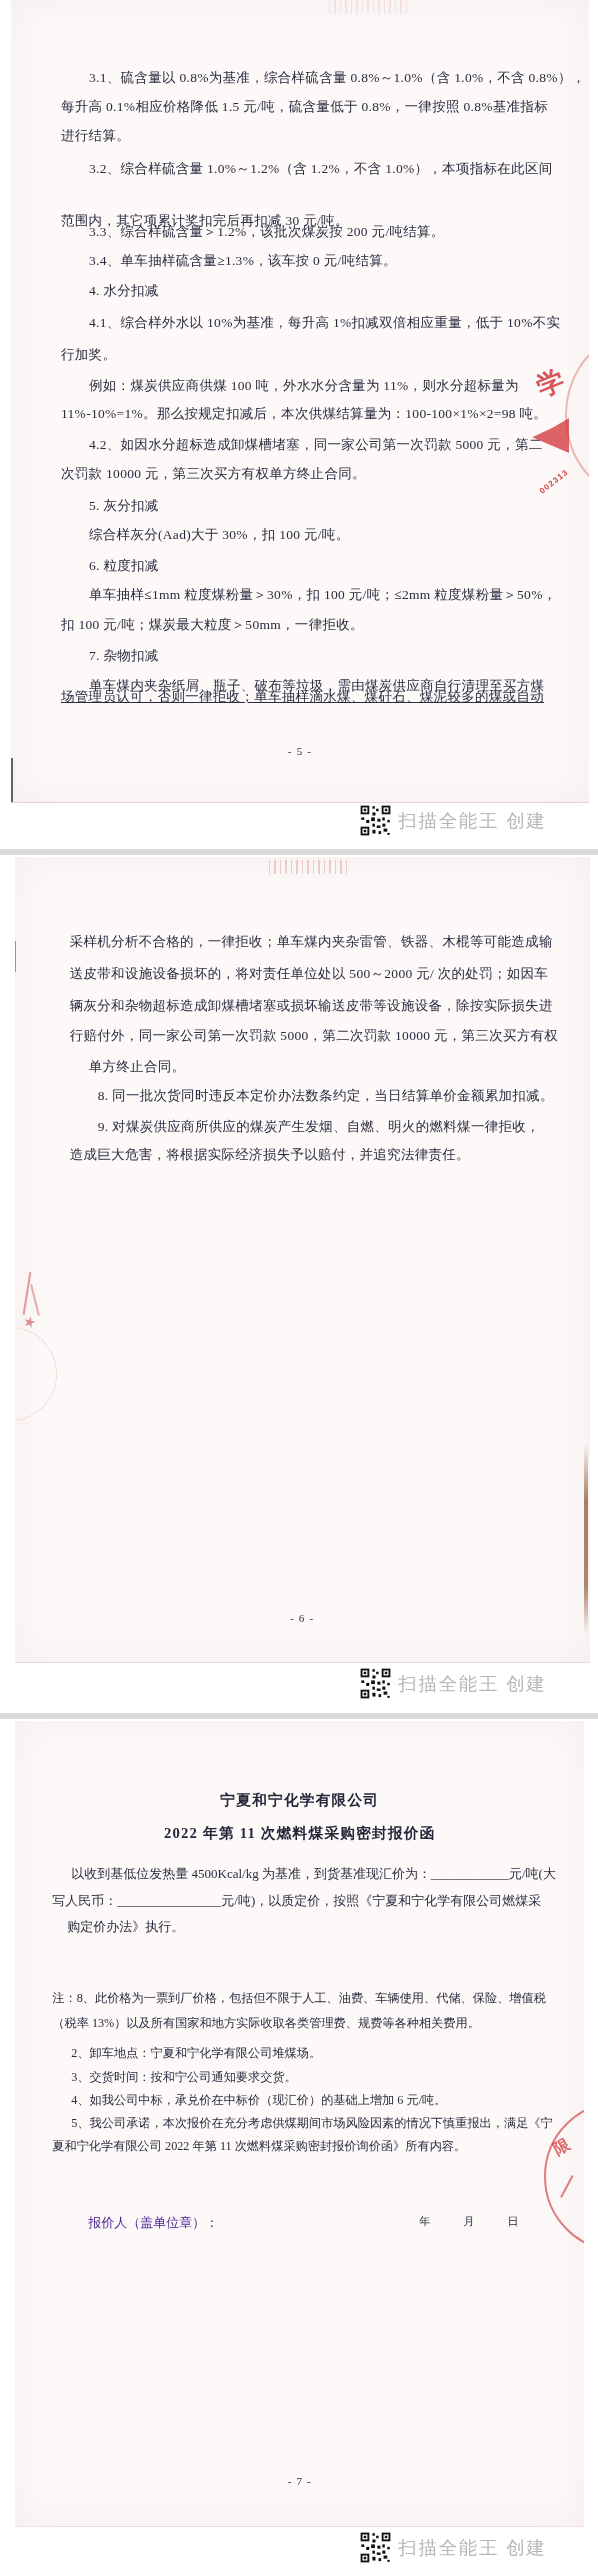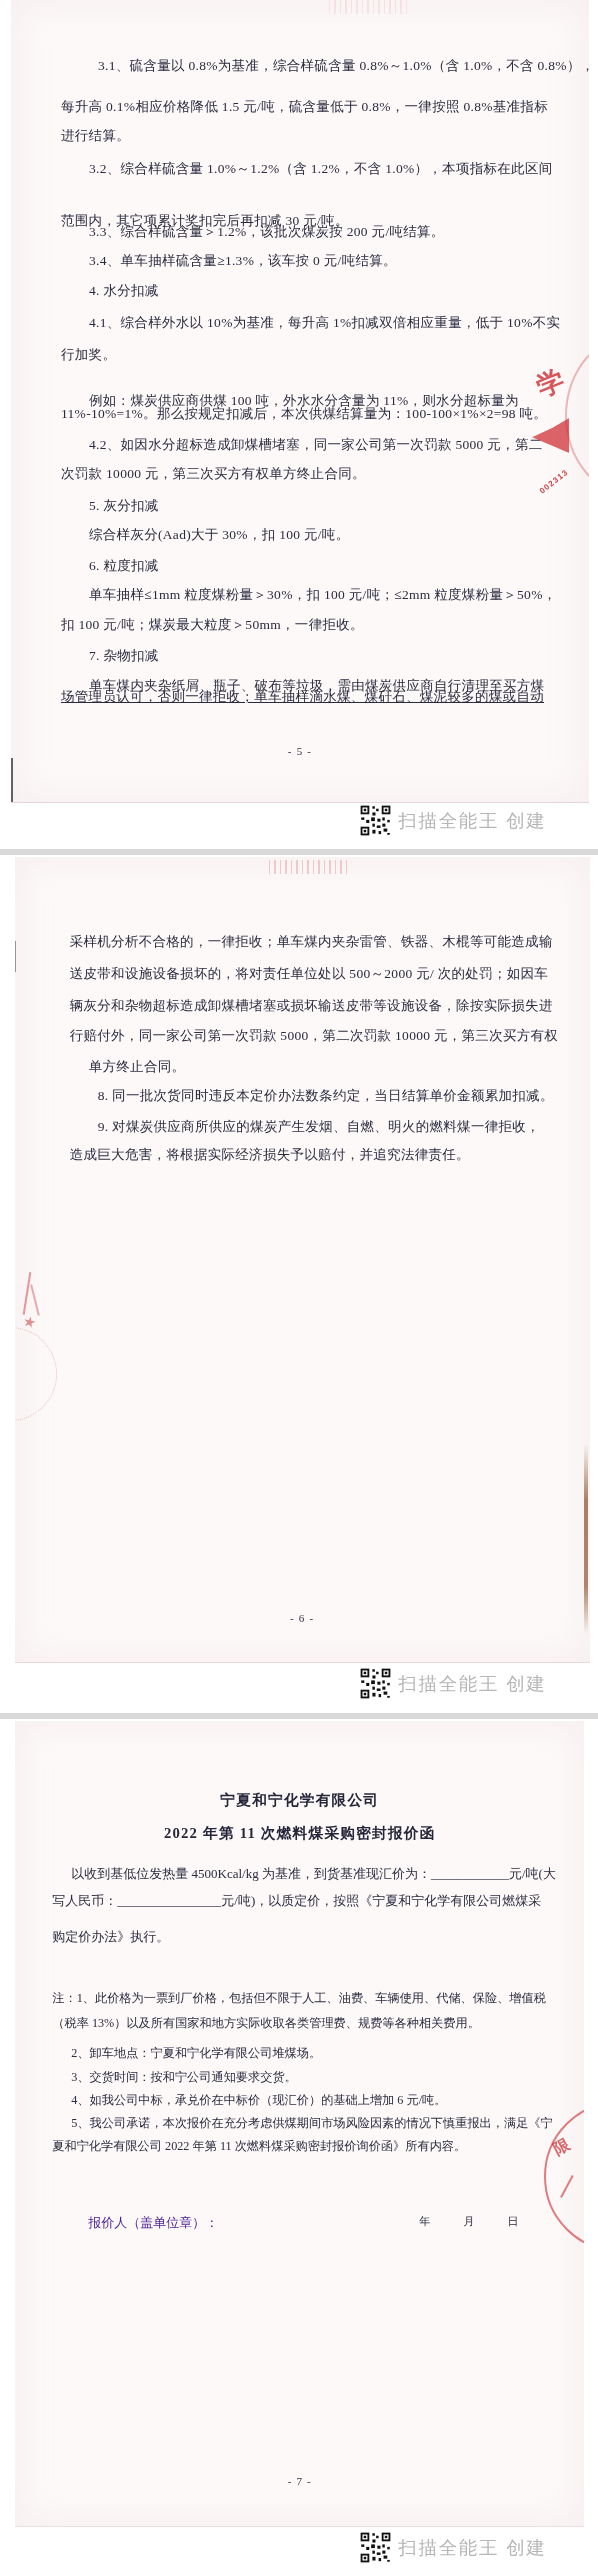--- a/index.html
+++ b/index.html
@@ -61,31 +61,31 @@
                transform:rotate(-28deg);font-weight:bold;}
   .stamp-c .s1{position:absolute;left:31px;top:69px;width:1.8px;height:24.5px;background:rgba(205,45,48,.6);transform:rotate(28deg);}
 </style>
 </head>
 <body>
 
 <div class="canvas">
 
   <section class="page page1">
     <div>
-        <div class="line ind" style="top: 57px; margin-left: 9px;">3.1、硫含量以 0.8%为基准，综合样硫含量 0.8%～1.0%（含 1.0%，不含 0.8%），</div>
+        <div class="line ind" style="top: 69px;">3.1、硫含量以 0.8%为基准，综合样硫含量 0.8%～1.0%（含 1.0%，不含 0.8%），</div>
         <div class="line" style="top: 98px;">每升高 0.1%相应价格降低 1.5 元/吨，硫含量低于 0.8%，一律按照 0.8%基准指标</div>
         <div class="line" style="top: 127px;">进行结算。</div>
         <div class="line ind" style="top: 160px;">3.2、综合样硫含量 1.0%～1.2%（含 1.2%，不含 1.0%），本项指标在此区间</div>
         <div class="line" style="top: 192px; margin-top: 20px;">范围内，其它项累计奖扣完后再扣减 30 元/吨。</div>
         <div class="line ind" style="top: 223px;">3.3、综合样硫含量＞1.2%，该批次煤炭按 200 元/吨结算。</div>
         <div class="line ind" style="top: 252px;">3.4、单车抽样硫含量≥1.3%，该车按 0 元/吨结算。</div>
         <div class="line ind" style="top: 282px;">4.  水分扣减</div>
         <div class="line ind" style="top: 314px;">4.1、综合样外水以 10%为基准，每升高 1%扣减双倍相应重量，低于 10%不实</div>
         <div class="line" style="top: 346px;">行加奖。</div>
-        <div class="line ind" style="top: 392px; text-align: center;">例如：煤炭供应商供煤 100 吨，外水水分含量为 11%，则水分超标量为</div>
+        <div class="line ind" style="top: 377px; text-align: center;">例如：煤炭供应商供煤 100 吨，外水水分含量为 11%，则水分超标量为</div>
         <div class="line" style="top: 405px;">11%-10%=1%。那么按规定扣减后，本次供煤结算量为：100-100×1%×2=98 吨。</div>
         <div class="line ind" style="top: 436px;">4.2、如因水分超标造成卸煤槽堵塞，同一家公司第一次罚款 5000 元，第二</div>
         <div class="line" style="top: 465px;">次罚款 10000 元，第三次买方有权单方终止合同。</div>
         <div class="line ind" style="top: 497px;">5.  灰分扣减</div>
         <div class="line ind" style="top: 526px;">综合样灰分(Aad)大于 30%，扣 100 元/吨。</div>
         <div class="line ind" style="top: 557px;">6.  粒度扣减</div>
         <div class="line ind" style="top: 586px;">单车抽样≤1mm 粒度煤粉量＞30%，扣 100 元/吨；≤2mm 粒度煤粉量＞50%，</div>
         <div class="line" style="top: 616px;">扣 100 元/吨；煤炭最大粒度＞50mm，一律拒收。</div>
         <div class="line ind" style="top: 647px;">7.  杂物扣减</div>
         <div class="line ind" style="top: 677px;">单车煤内夹杂纸屑、瓶子、破布等垃圾，需由煤炭供应商自行清理至买方煤</div>
@@ -194,22 +194,22 @@
     </div>
   </div>
   <div class="sep sep2"></div>
 
   <section class="page page3">
     <div class="title" style="top:70px">宁夏和宁化学有限公司</div>
     <div class="title" style="top:103px">2022 年第 11 次燃料煤采购密封报价函</div>
     <div>
         <div class="line ind" style="top: 144px;">以收到基低位发热量 4500Kcal/kg 为基准，到货基准现汇价为：____________元/吨(大</div>
         <div class="line" style="top: 171px;">写人民币：________________元/吨)，以质定价，按照《宁夏和宁化学有限公司燃煤采</div>
-        <div class="line" style="top: 207px;">购定价办法》执行。</div>
-        <div class="line small" style="top: 269px;">注：1、此价格为一票到厂价格，包括但不限于人工、油费、车辆使用、代储、保险、增值税</div>
+        <div class="line" style="top: 197px; margin-left: 15px;">购定价办法》执行。</div>
+        <div class="line small" style="top: 269px;">注：8、此价格为一票到厂价格，包括但不限于人工、油费、车辆使用、代储、保险、增值税</div>
         <div class="line small" style="top: 294px;">（税率 13%）以及所有国家和地方实际收取各类管理费、规费等各种相关费用。</div>
         <div class="line ind small" style="top: 324px;">2、卸车地点：宁夏和宁化学有限公司堆煤场。</div>
         <div class="line ind small" style="top: 348px;">3、交货时间：按和宁公司通知要求交货。</div>
         <div class="line ind small" style="top: 371px;">4、如我公司中标，承兑价在中标价（现汇价）的基础上增加 6 元/吨。</div>
         <div class="line ind small" style="top: 394px;">5、我公司承诺，本次报价在充分考虑供煤期间市场风险因素的情况下慎重报出，满足《宁</div>
         <div class="line small" style="top: 417px;">夏和宁化学有限公司 2022 年第 11 次燃料煤采购密封报价询价函》所有内容。</div>
       </div>
     <div class="sign-row" style="top:493px">
       <span class="signer">报价人（盖单位章）：</span>
       <span class="dateline">年　　月　　日</span>

